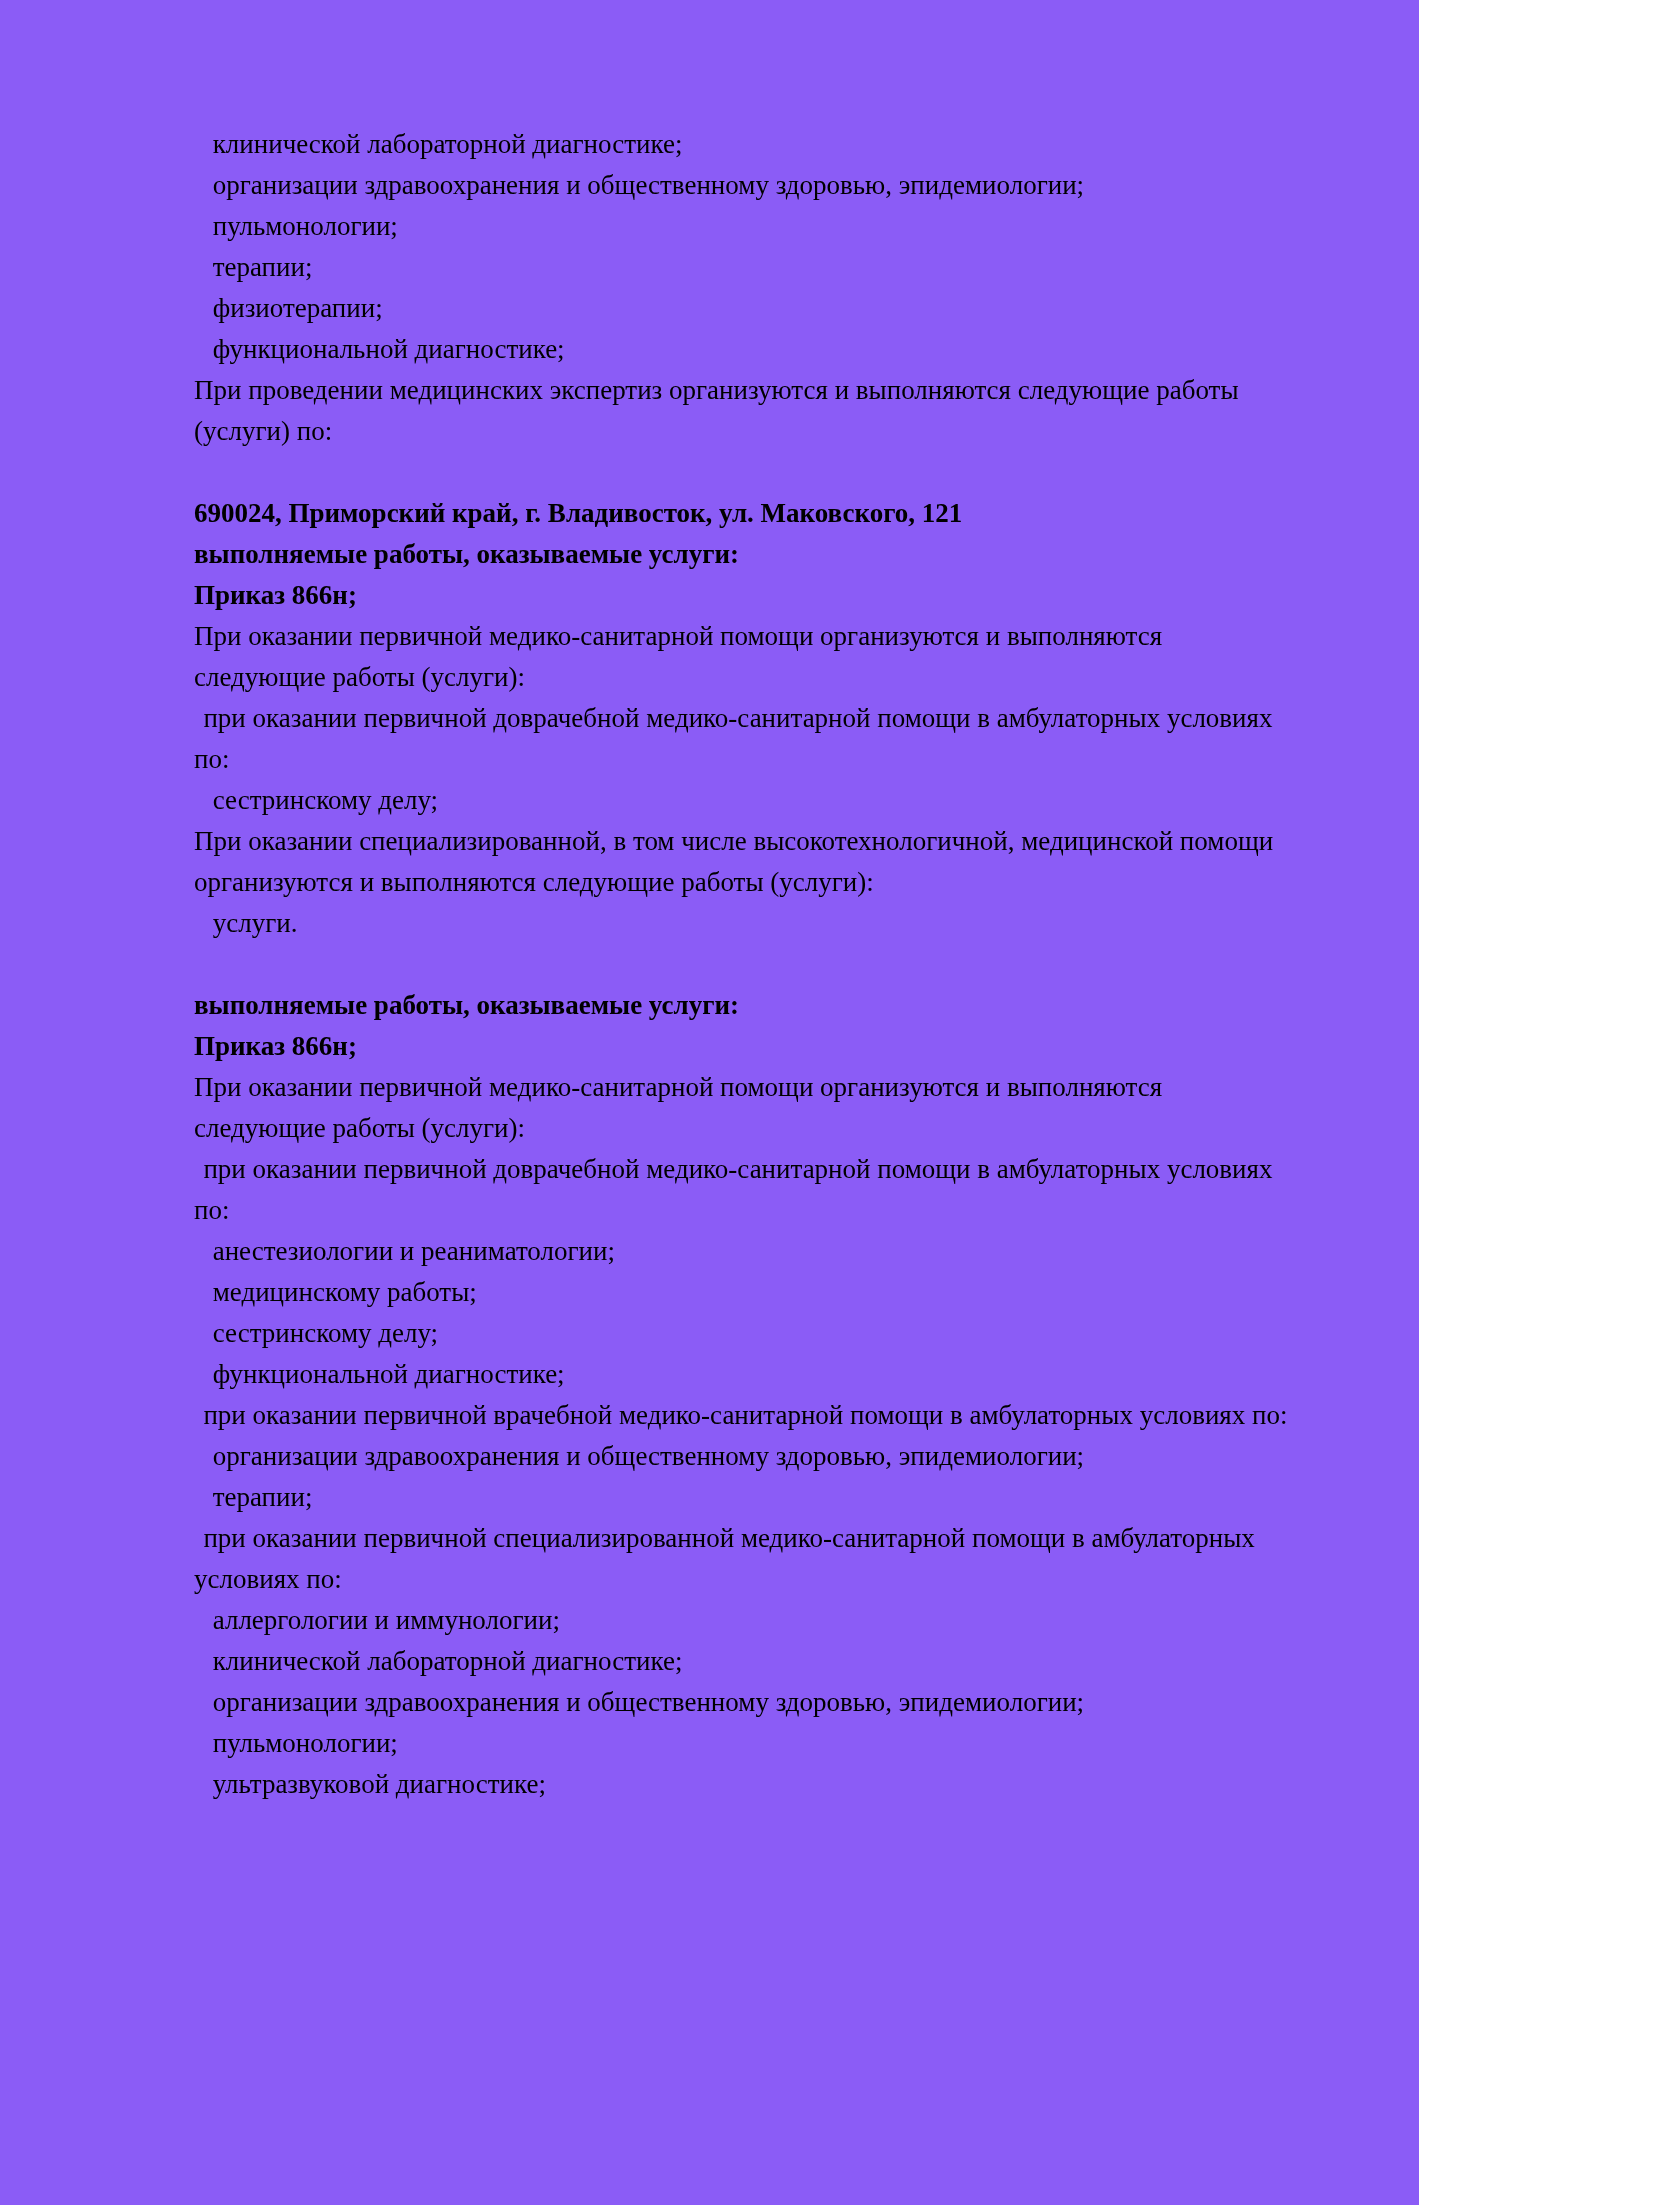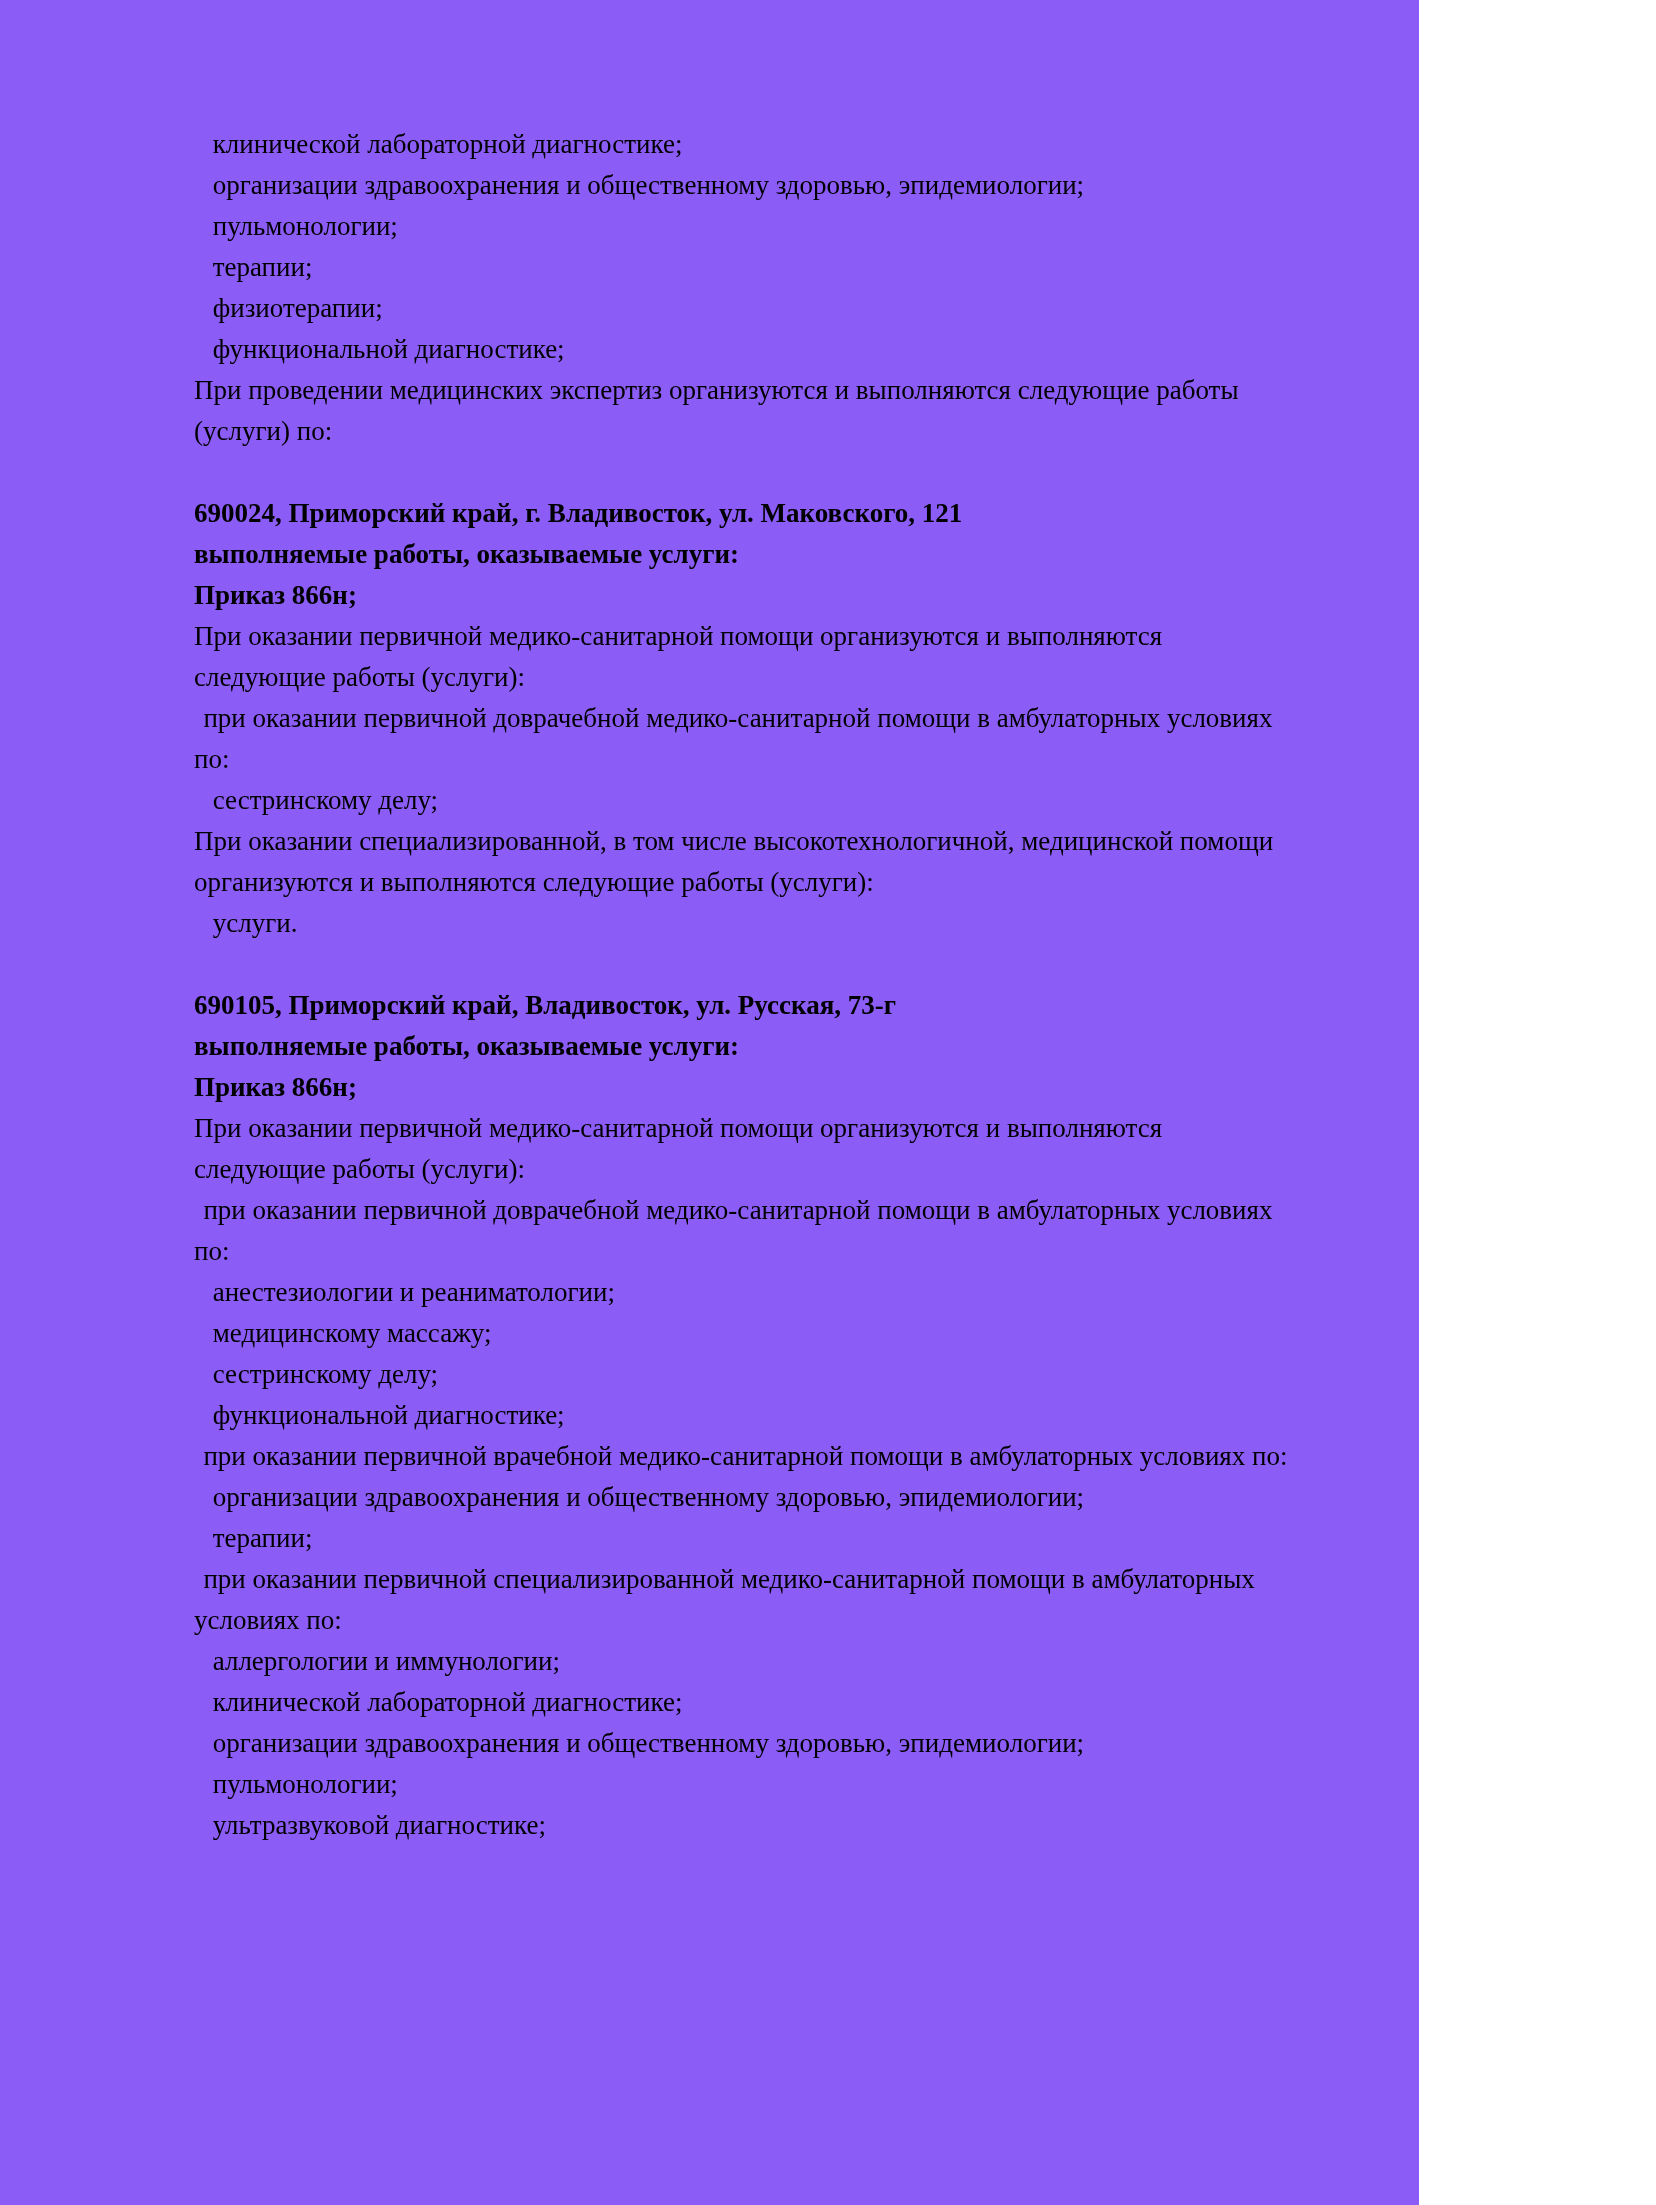--- a/index.html
+++ b/index.html
@@ -65,28 +65,27 @@
       <p class="hang1">при оказании первичной доврачебной медико-санитарной помощи в амбулаторных условиях по:</p>
       <p class="lvl2">сестринскому делу;</p>
 
       <p class="hang0">При оказании специализированной, в том числе высокотехнологичной, медицинской помощи организуются и выполняются следующие работы (услуги):</p>
       <p class="lvl2">услуги.</p>
     </div>
 
     <div class="spacer"></div>
 
     <div class="block">
-      <p class="lvl0">690105, Приморский край, Владивосток, ул. Русская, 73-г</p>
       <p class="lvl0">выполняемые работы, оказываемые услуги:</p>
       <p class="lvl0">Приказ 866н;</p>
 
       <p class="hang0">При оказании первичной медико-санитарной помощи организуются и выполняются следующие работы (услуги):</p>
       <p class="hang1">при оказании первичной доврачебной медико-санитарной помощи в амбулаторных условиях по:</p>
       <p class="lvl2">анестезиологии и реаниматологии;</p>
-      <p class="lvl2">медицинскому массажу;</p>
+      <p class="lvl2">медицинскому работы;</p>
       <p class="lvl2">сестринскому делу;</p>
       <p class="lvl2">функциональной диагностике;</p>
 
       <p class="hang1">при оказании первичной врачебной медико-санитарной помощи в амбулаторных условиях по:</p>
       <p class="lvl2">организации здравоохранения и общественному здоровью, эпидемиологии;</p>
       <p class="lvl2">терапии;</p>
 
       <p class="hang1">при оказании первичной специализированной медико-санитарной помощи в амбулаторных условиях по:</p>
       <p class="lvl2">аллергологии и иммунологии;</p>
       <p class="lvl2">клинической лабораторной диагностике;</p>

